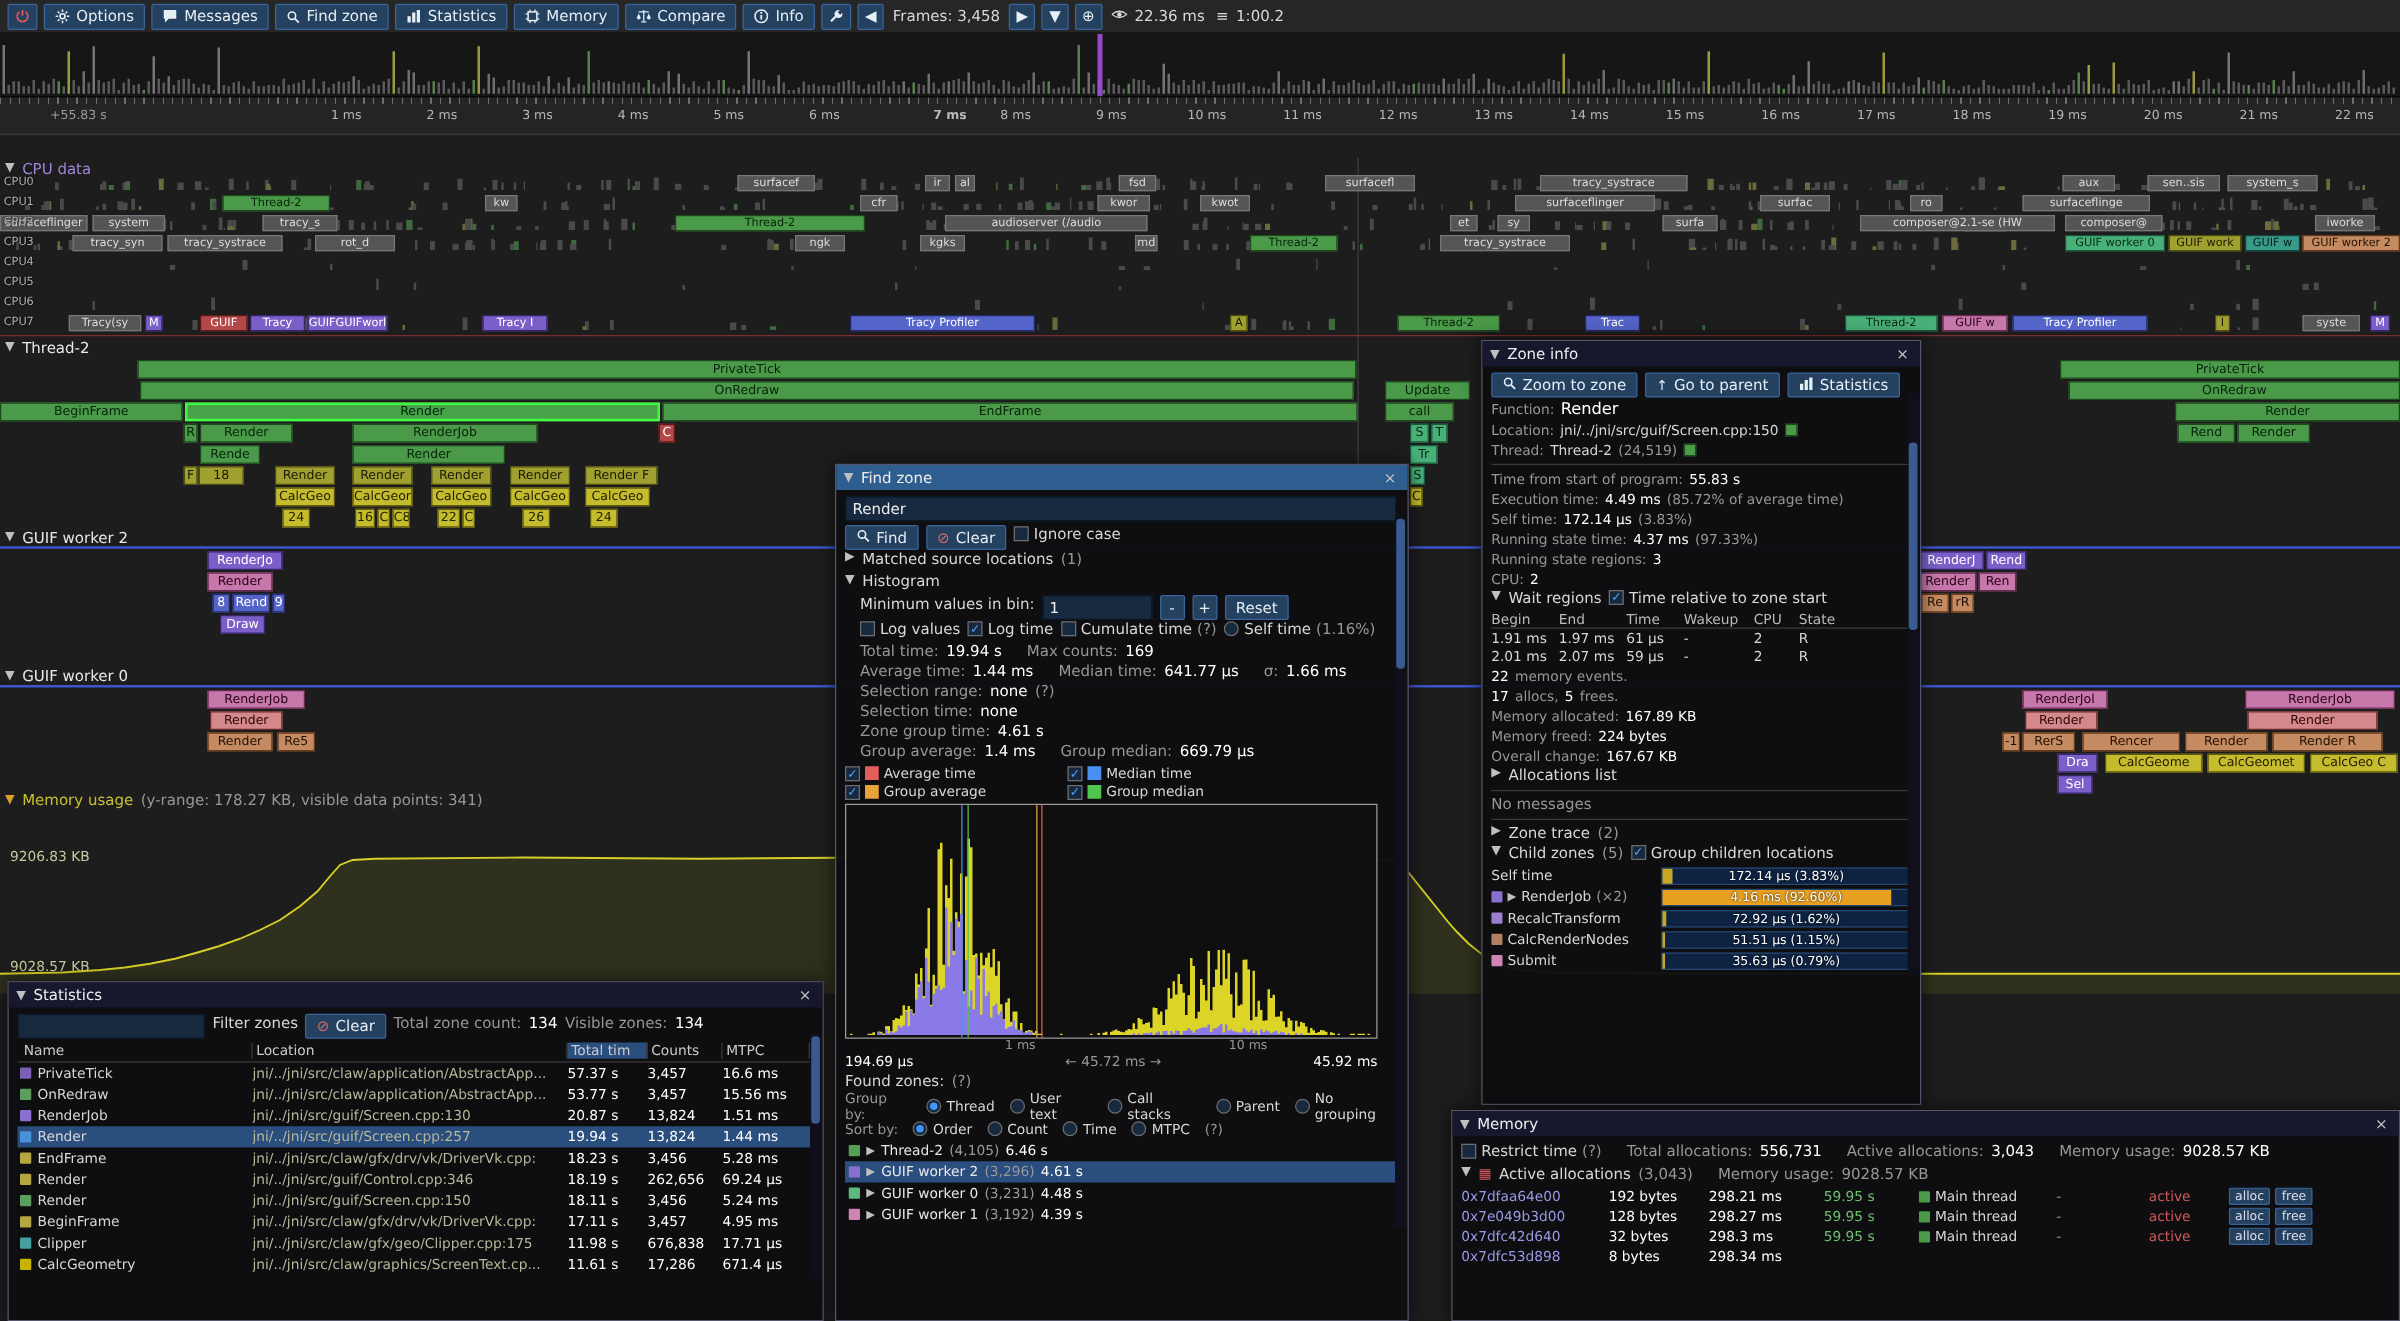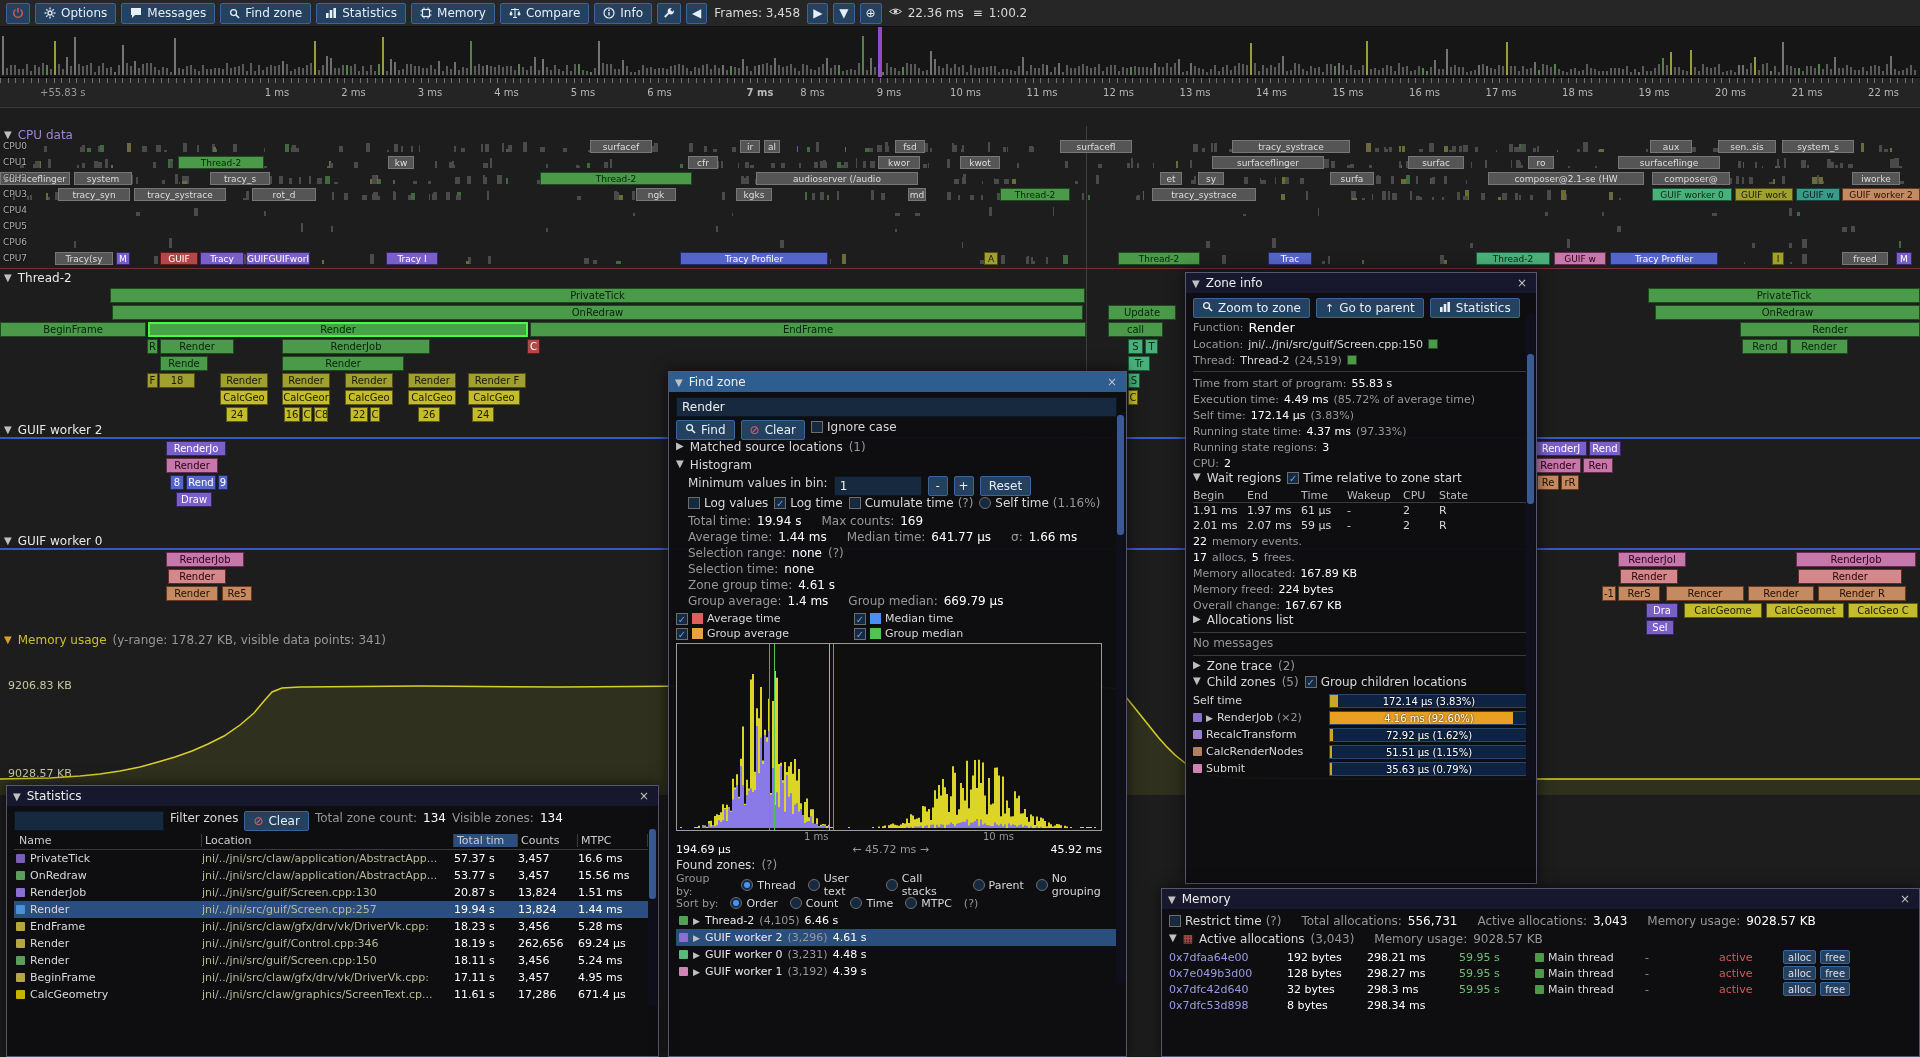--- a/index.html
+++ b/index.html
@@ -1474,21 +1474,21 @@
         <div class="cz z-purple" style="left: 246px; top: 112px; width: 64px;">GUIFGUIFworl</div>
         <div class="cz z-purple" style="left: 386px; top: 112px; width: 52px;">Tracy I</div>
         <div class="cz z-blue" style="left: 680px; top: 112px; width: 148px;">Tracy Profiler</div>
         <div class="cz z-olive" style="left: 984px; top: 112px; width: 14px;">A</div>
         <div class="cz z-green" style="left: 1118px; top: 112px; width: 82px;">Thread-2</div>
         <div class="cz z-blue" style="left: 1268px; top: 112px; width: 44px;">Trac</div>
         <div class="cz z-green2" style="left: 1476px; top: 112px; width: 74px;">Thread-2</div>
         <div class="cz z-pink" style="left: 1554px; top: 112px; width: 52px;">GUIF w</div>
         <div class="cz z-blue" style="left: 1610px; top: 112px; width: 108px;">Tracy Profiler</div>
         <div class="cz z-olive" style="left: 1772px; top: 112px; width: 12px;">I</div>
-        <div class="cz z-gray" style="left: 1842px; top: 112px; width: 46px;">freed</div>
+        <div class="cz z-gray" style="left: 1842px; top: 112px; width: 46px;">syste</div>
         <div class="cz z-purple" style="left: 1896px; top: 112px; width: 16px;">M</div>
         <div class="cpulab" style="top: 1px;">CPU0</div>
         <div class="cpulab" style="top: 17px;">CPU1</div>
         <div class="cpulab" style="top: 33px;">CPU2</div>
         <div class="cpulab" style="top: 49px;">CPU3</div>
         <div class="cpulab" style="top: 65px;">CPU4</div>
         <div class="cpulab" style="top: 81px;">CPU5</div>
         <div class="cpulab" style="top: 97px;">CPU6</div>
         <div class="cpulab" style="top: 113px;">CPU7</div>
       </div>
@@ -1710,20 +1710,30 @@
               <div class="zsq" style="background: rgb(181, 166, 66);"></div>
               <div>BeginFrame</div>
             </div>
             <div class="scell loc">jni/../jni/src/claw/gfx/drv/vk/DriverVk.cpp:</div>
             <div class="scell num">17.11 s</div>
             <div class="scell num">3,457</div>
             <div class="scell num">4.95 ms</div>
           </div>
           <div class="srow">
             <div class="scell ncell">
+              <div class="zsq" style="background: rgb(70, 160, 160);"></div>
+              <div>Clipper</div>
+            </div>
+            <div class="scell loc">jni/../jni/src/claw/gfx/geo/Clipper.cpp:175</div>
+            <div class="scell num">11.98 s</div>
+            <div class="scell num">676,838</div>
+            <div class="scell num">17.71 μs</div>
+          </div>
+          <div class="srow">
+            <div class="scell ncell">
               <div class="zsq" style="background: rgb(200, 180, 0);"></div>
               <div>CalcGeometry</div>
             </div>
             <div class="scell loc">jni/../jni/src/claw/graphics/ScreenText.cp...</div>
             <div class="scell num">11.61 s</div>
             <div class="scell num">17,286</div>
             <div class="scell num">671.4 μs</div>
           </div>
         </div>
       <div class="vsb">

